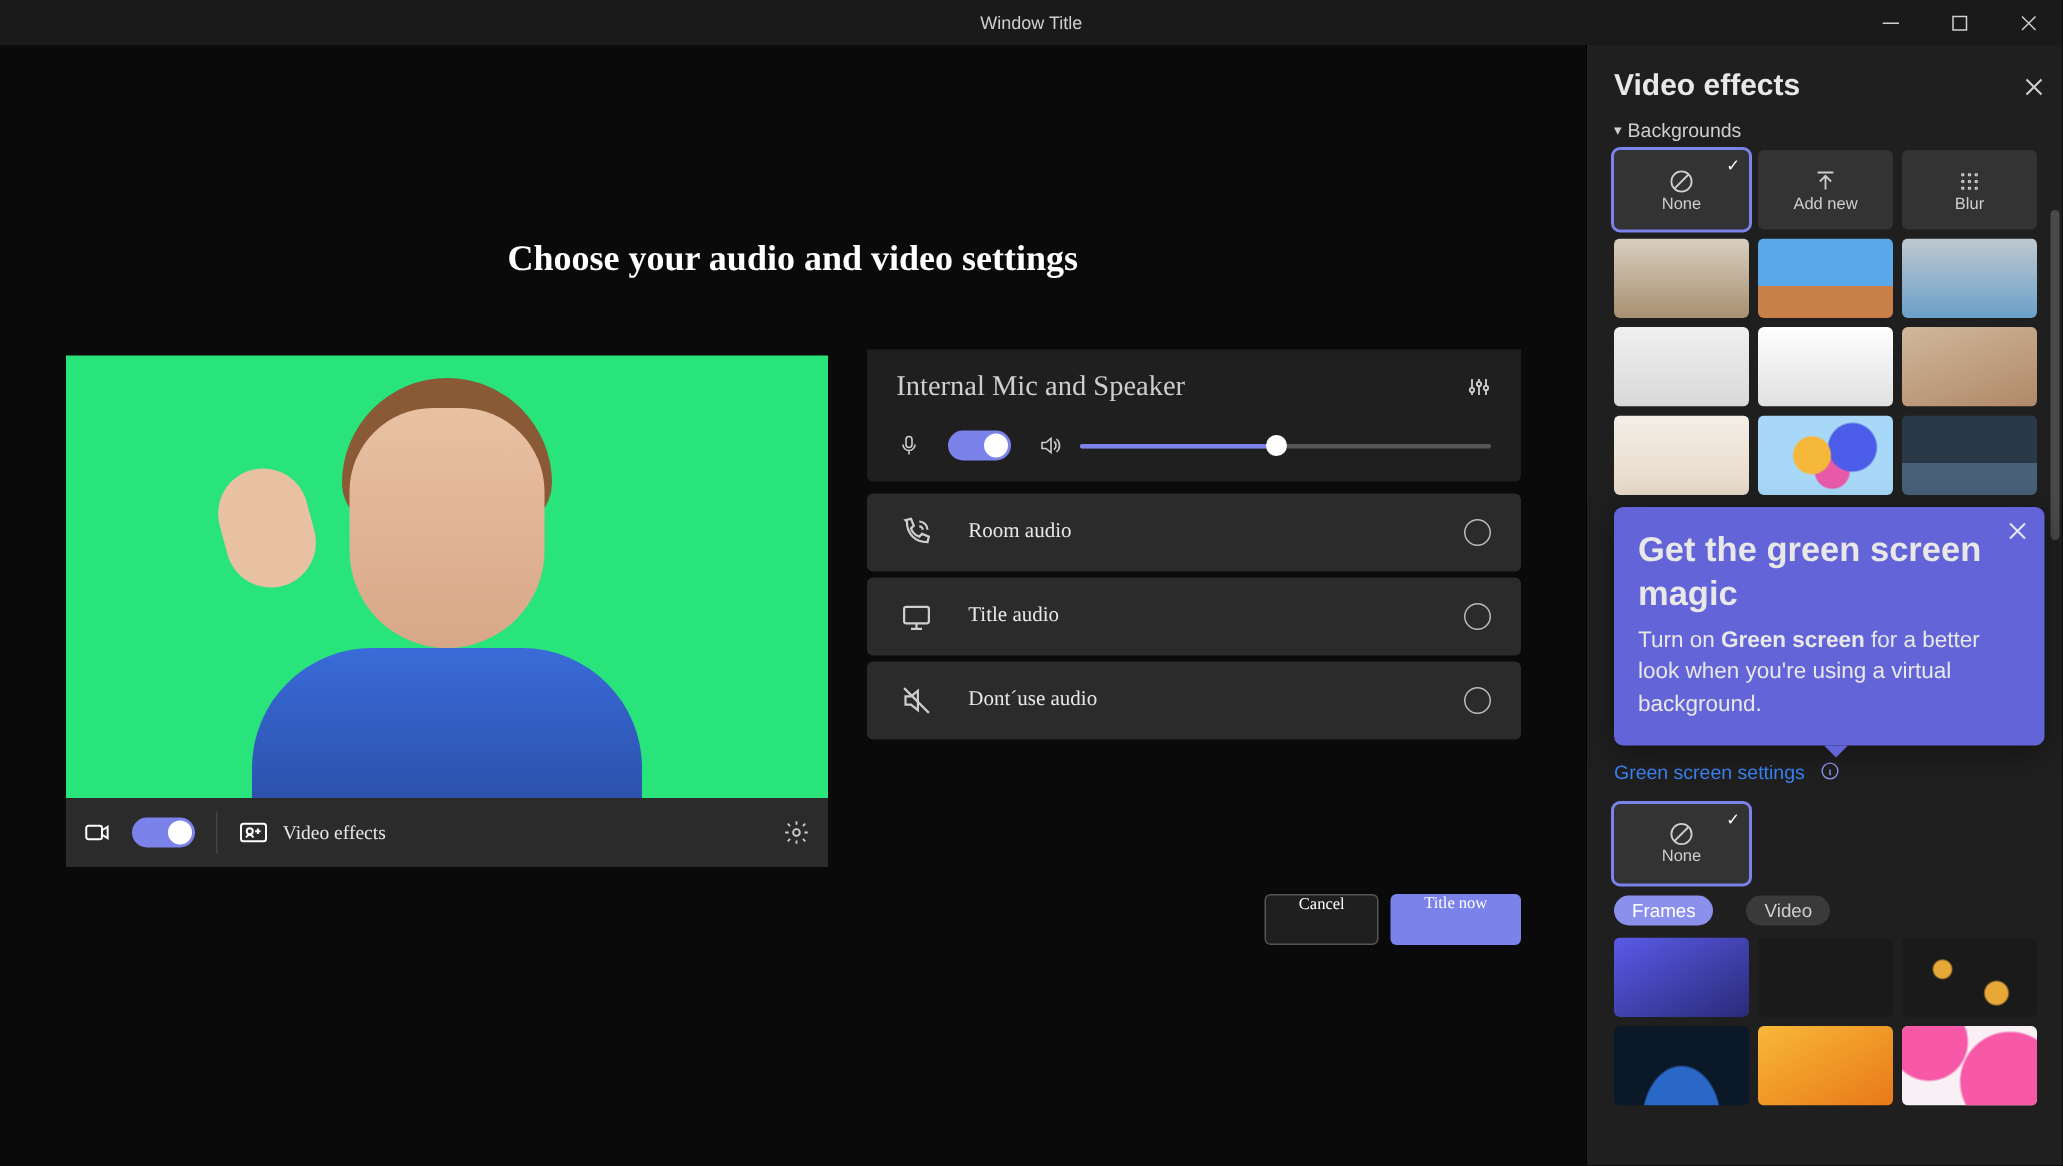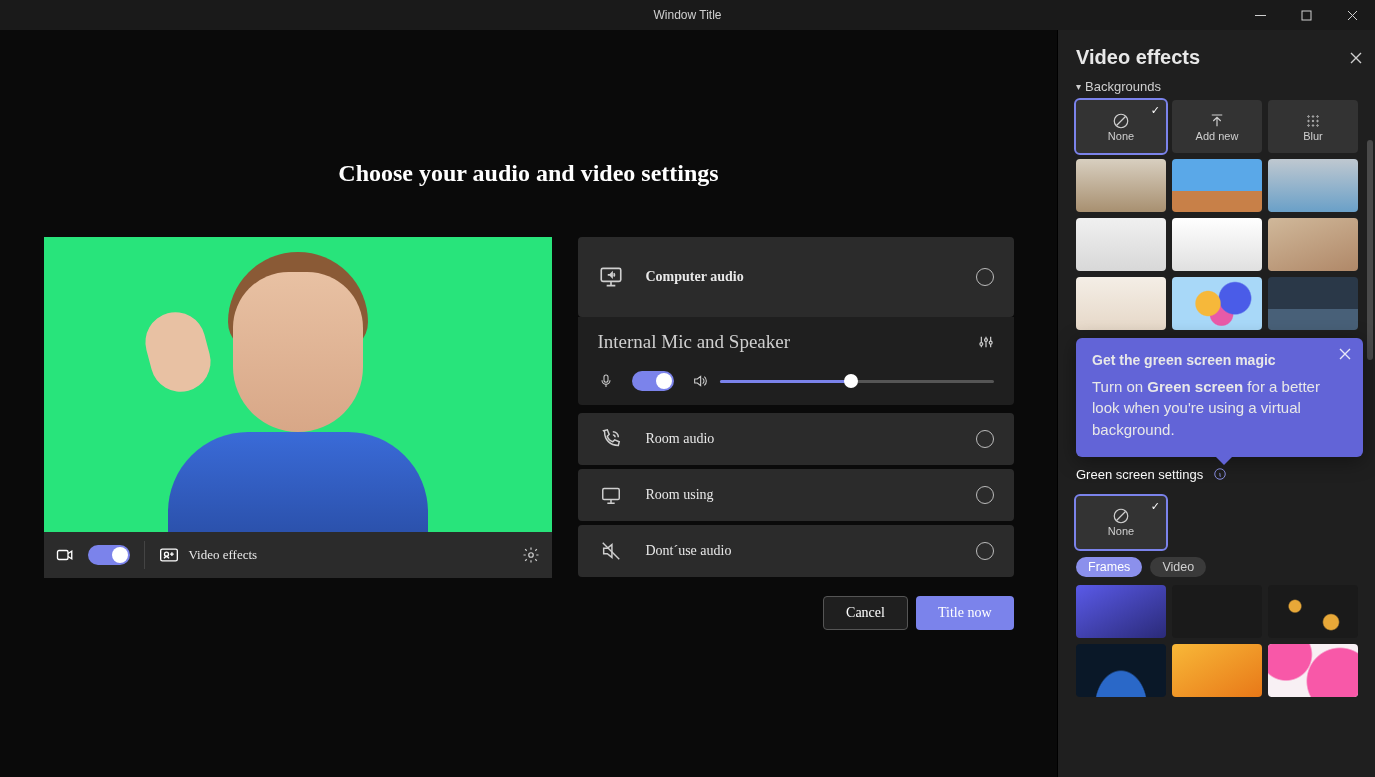--- a/index.html
+++ b/index.html
@@ -102,21 +102,21 @@
   .detail-row1 { display:flex; align-items:center; justify-content:space-between; font-size:19px; color:#cfcfcf;}
   .detail-row2 { display:flex; align-items:center; gap:18px; }
   .slider-wrap { flex:1; display:flex; align-items:center; gap:12px;}
   .slider-track { flex:1; height:3px; background:#555; position:relative; border-radius:2px;}
   .slider-fill { position:absolute; left:0; top:0; height:100%; width:48%; background:#7b83eb; border-radius:2px;}
   .slider-thumb { position:absolute; left:48%; top:50%; transform:translate(-50%,-50%); width:14px; height:14px; background:#fff; border-radius:50%; }
 
   .footer-buttons {
     width:970px; display:flex; justify-content:flex-end; gap:8px; margin-top:18px;
   }
-  .btn { height:34px; padding:0 22px; border-radius:4px; font-size:14px; display:flex; align-items:center; cursor:pointer; }
+  .btn { height:34px; padding:0 22px; border-radius:4px; font-size:11px; display:flex; align-items:flex-start; cursor:pointer; }
   .btn-secondary { background:#1f1f1f; border:1px solid #555; color:#fff;}
   .btn-primary { background:#7b83eb; color:#fff; border:none;}
 
   
   .side-panel {
     width:318px; background:#1f1f1f; border-left:1px solid #000;
     padding:16px 12px 0 18px; overflow:hidden; position:relative;
   }
   .sp-header { display:flex; align-items:center; justify-content:space-between; margin-bottom:10px;}
   .sp-title { font-size:20px; font-weight:600; }
@@ -124,29 +124,29 @@
   .sp-section-head::before { content:"▾"; font-size:10px; color:#cfcfcf;}
   .bg-grid { display:grid; grid-template-columns:repeat(3, 90px); gap:6px; }
   .bg-tile { width:90px; height:53px; background:#333; border-radius:4px; display:flex; flex-direction:column; align-items:center; justify-content:center; font-size:11px; color:#cfcfcf; position:relative; overflow:hidden;}
   .bg-tile.selected { outline:2px solid #7b83eb; }
   .bg-tile .check { position:absolute; top:4px; right:6px; font-size:11px; color:#fff;}
   .bg-thumb { width:100%; height:100%; }
   .tooltip {
     background:#6264d7; border-radius:6px; padding:14px 16px 16px; margin-top:8px; position:relative;
     box-shadow:0 4px 20px rgba(0,0,0,.4);
   }
-  .tooltip h3 { font-size:14px; font-weight:700; margin-bottom:6px; line-height:1.25; padding-right:20px;}
+  .tooltip h3 { font-size:23px; font-weight:700; margin-bottom:6px; line-height:1.25; padding-right:20px;}
   .tooltip p { font-size:15px; line-height:1.45; }
   .tooltip .ttclose { position:absolute; top:10px; right:12px; color:#e8e8f8; font-size:13px;}
   .tooltip::after {
     content:""; position:absolute; bottom:-8px; left:140px;
     border:8px solid transparent; border-top-color:#6264d7; border-bottom:none;
   }
-  .gs-row { display:flex; align-items:center; gap:10px; margin:10px 0 14px; font-size:13px; color:#ffffff;}
-  .pill-row { display:flex; gap:8px; margin:8px 0;}
+  .gs-row { display:flex; align-items:center; gap:10px; margin:10px 0 14px; font-size:13px; color:#3b82f6;}
+  .pill-row { display:flex; gap:22px; margin:8px 0;}
   .pill { padding:3px 12px; border-radius:12px; font-size:12.5px; background:#3a3a3a; color:#cfcfcf;}
   .pill.active { background:#8b90ec; color:#fff;}
   .scroll-thumb { position:absolute; right:2px; top:110px; width:6px; height:220px; background:#4a4a4a; border-radius:3px;}
   svg { display:block; }
 
   
   .g-office1{background:linear-gradient(180deg,#d8cfc0,#a89070);}
   .g-sky{background:linear-gradient(180deg,#5aa8e8 60%,#c88048 60%);}
   .g-lockers{background:linear-gradient(180deg,#bfc8d0,#6aa0c8);}
   .g-white{background:linear-gradient(180deg,#f0f0f0,#d8d8d8);}
@@ -225,32 +225,20 @@
           <span class="icon vt-gear">
             <svg width="18" height="18" viewBox="0 0 24 24" fill="none" stroke="currentColor" stroke-width="1.6">
                 <circle cx="12" cy="12" r="3"></circle>
                 <path d="M12 2v3M12 19v3M4.2 4.2l2.1 2.1M17.7 17.7l2.1 2.1M2 12h3M19 12h3M4.2 19.8l2.1-2.1M17.7 6.3l2.1-2.1"></path>
               </svg>
           </span>
         </div>
       </div>
 
       <div class="audio-col">
-        <div class="audio-card primary">
-          <span class="audio-icon">
-            <svg width="26" height="26" viewBox="0 0 24 24" fill="none" stroke="#cfcfcf" stroke-width="1.5">
-                <rect x="3" y="4" width="18" height="12" rx="1.5"></rect>
-                <path d="M8 20h8M12 16v4"></path>
-                <path d="M9 10h2l2-2v4l-2-2"></path>
-                <path d="M14.5 8.5a2.2 2.2 0 010 3"></path>
-              </svg>
-          </span>
-          <span style="font-weight:600;">Computer audio</span>
-          <span class="radio"></span>
-        </div>
 
         <div class="audio-detail">
           <div class="detail-row1">
             <span>Internal Mic and Speaker</span>
             <span>
               <svg width="16" height="16" viewBox="0 0 24 24" fill="none" stroke="#cfcfcf" stroke-width="1.8">
                   <path d="M5 4v16M12 4v16M19 4v16"></path>
                   <circle cx="5" cy="15" r="2.2" fill="#1f1f1f"></circle>
                   <circle cx="12" cy="9" r="2.2" fill="#1f1f1f"></circle>
                   <circle cx="19" cy="13" r="2.2" fill="#1f1f1f"></circle>
@@ -293,21 +281,21 @@
           <span class="radio"></span>
         </div>
 
         <div class="audio-card">
           <span class="audio-icon">
             <svg width="22" height="22" viewBox="0 0 24 24" fill="none" stroke="#cfcfcf" stroke-width="1.6">
                 <rect x="3" y="5" width="18" height="12" rx="1.5"></rect>
                 <path d="M8 21h8M12 17v4"></path>
               </svg>
           </span>
-          <span>Room using</span>
+          <span>Title audio</span>
           <span class="radio"></span>
         </div>
 
         <div class="audio-card">
           <span class="audio-icon">
             <svg width="22" height="22" viewBox="0 0 24 24" fill="none" stroke="#cfcfcf" stroke-width="1.6">
                 <path d="M4 9v6h4l5 4V5L8 9H4z"></path>
                 <path d="M3 3l18 18"></path>
               </svg>
           </span>

